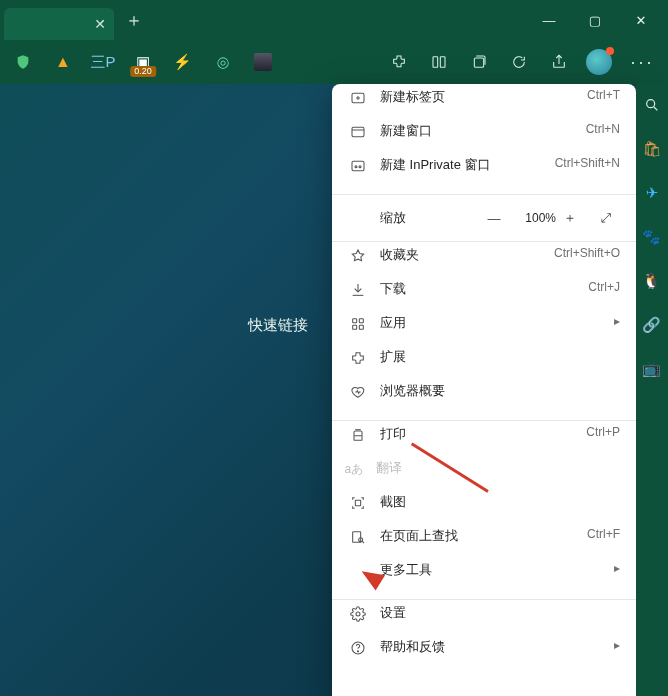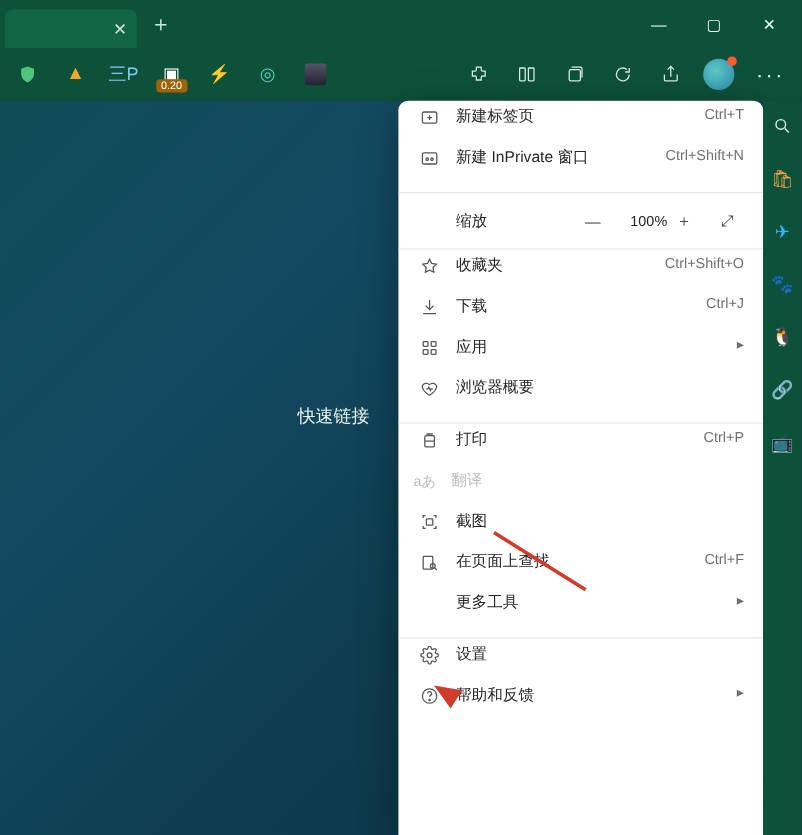--- a/index.html
+++ b/index.html
@@ -15,21 +15,21 @@
 .toolbar { height:44px; background:#0e513a; display:flex; align-items:center; padding:0 6px; gap:6px; }
 .tbitem { width:34px; height:34px; display:flex; align-items:center; justify-content:center; border-radius:4px; cursor:pointer; color:#d8eee3; font-size:15px; }
 .badge { position:relative; }
 .badge .b { position:absolute; bottom:2px; left:50%; transform:translateX(-50%); background:#a16207; color:#fff; font-size:9px; padding:1px 4px; border-radius:3px; line-height:1; }
 .spacer { flex:1; }
 .avatar { width:26px; height:26px; border-radius:50%; background:radial-gradient(circle at 40% 40%, #5dc8c8, #2b8aa8); position:relative; }
 .avatar::after { content:""; position:absolute; top:-2px; right:-2px; width:8px; height:8px; border-radius:50%; background:#ff5a36; }
 .more { font-size:18px; letter-spacing:2px; color:#d8eee3; width:40px; text-align:center; cursor:pointer; }
 
 .content { position:absolute; top:84px; left:0; right:0; bottom:0; background:linear-gradient(135deg,#0f4d58 0%,#134a62 30%,#0e3d4f 60%,#0a3144 100%); overflow:hidden; }
-.quicklinks { position:absolute; top:254px; left:248px; color:#e6f2ec; font-size:15px; }
+.quicklinks { position:absolute; top:232px; left:248px; color:#e6f2ec; font-size:15px; }
 
 .menu { position:absolute; top:84px; left:332px; right:32px; bottom:0; background:#ffffff; border-radius:8px 8px 0 0; box-shadow:0 8px 32px rgba(0,0,0,.35); padding:4px 0; font-size:13px; color:#262626; overflow:hidden; }
 .mi { display:flex; height:34px; padding:0 16px; cursor:pointer; position:relative; }
 .mi .ico { width:20px; height:20px; display:flex; align-items:center; justify-content:center; margin-right:12px; color:#565656; font-size:15px; }
 .mi .lbl { flex:1; }
 .mi .sc { color:#707070; font-size:12px; }
 .mi .arrow { color:#707070; font-size:12px; }
 .mi.disabled { color:#bdbdbd;padding-left:12px; }
 .mi.disabled .ico { color:#bdbdbd; }
 .sep { height:1px; background:#e6e6e6; margin:4px 0; }
@@ -138,20 +138,30 @@
           <path d="M12 9v6M9 12h6"></path>
         </svg>
       </span>
     <span class="lbl">新建标签页</span>
     <span class="sc">Ctrl+T</span>
   </div>
   <div class="mi">
     <span class="ico">
         <svg viewBox="0 0 24 24" fill="none" stroke="currentColor" stroke-width="1.6">
           <rect x="3" y="5" width="18" height="14" rx="2"></rect>
+          <path d="M3 9h18"></path>
+        </svg>
+      </span>
+    <span class="lbl">新建窗口</span>
+    <span class="sc">Ctrl+N</span>
+  </div>
+  <div class="mi">
+    <span class="ico">
+        <svg viewBox="0 0 24 24" fill="none" stroke="currentColor" stroke-width="1.6">
+          <rect x="3" y="5" width="18" height="14" rx="2"></rect>
           <circle cx="9" cy="13" r="1.5"></circle>
           <circle cx="15" cy="13" r="1.5"></circle>
         </svg>
       </span>
     <span class="lbl">新建 InPrivate 窗口</span>
     <span class="sc">Ctrl+Shift+N</span>
   </div>
 
   <div class="sep"></div>
 
@@ -193,20 +203,28 @@
           <rect x="4" y="14" width="6" height="6" rx="1"></rect>
           <rect x="14" y="14" width="6" height="6" rx="1"></rect>
         </svg>
       </span>
     <span class="lbl">应用</span>
     <span class="arrow">▸</span>
   </div>
   <div class="mi">
     <span class="ico">
         <svg viewBox="0 0 24 24" fill="none" stroke="currentColor" stroke-width="1.6">
+          <path d="M9 4h6v3a2 2 0 0 0 2 2h3v6h-3a2 2 0 0 0-2 2v3H9v-3a2 2 0 0 0-2-2H4V9h3a2 2 0 0 0 2-2V4z"></path>
+        </svg>
+      </span>
+    <span class="lbl">扩展</span>
+  </div>
+  <div class="mi">
+    <span class="ico">
+        <svg viewBox="0 0 24 24" fill="none" stroke="currentColor" stroke-width="1.6">
           <path d="M20.8 8.6a5.5 5.5 0 0 0-9-1.8 5.5 5.5 0 0 0-9 1.8c0 6.4 9 11.4 9 11.4s9-5 9-11.4z"></path>
           <path d="M8 12h2l1-2 2 4 1-2h2"></path>
         </svg>
       </span>
     <span class="lbl">浏览器概要</span>
   </div>
 
   <div class="sep"></div>
 
   <div class="mi">

